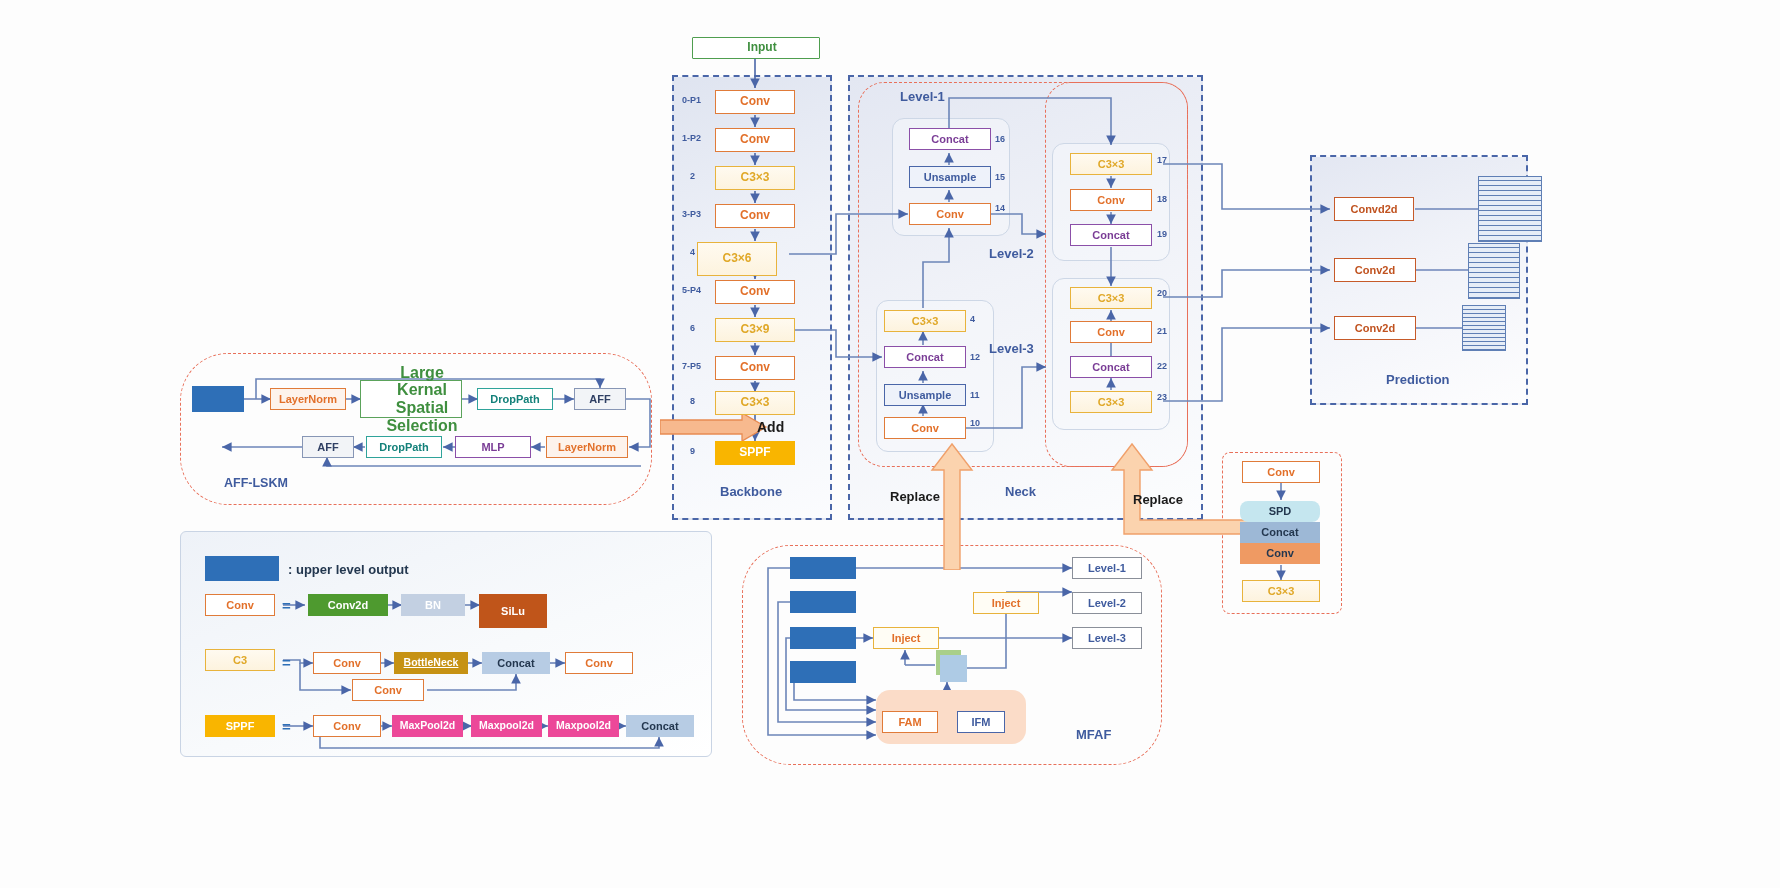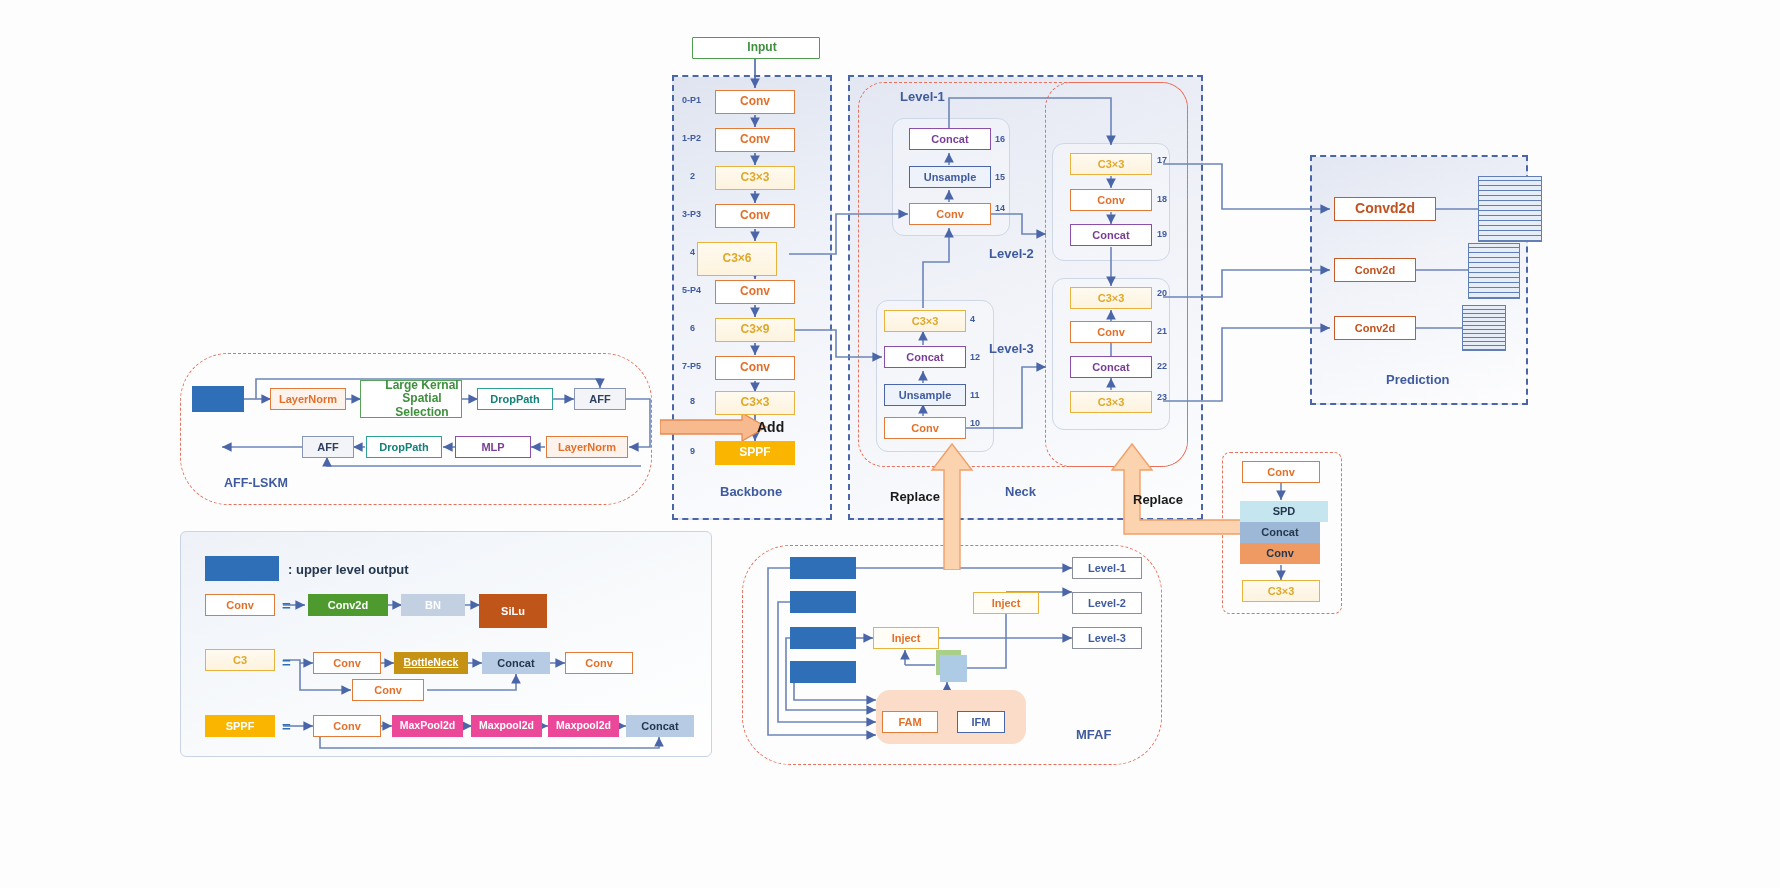--- a/index.html
+++ b/index.html
@@ -278,39 +278,39 @@
   <div class="idx" style="left:1157px;top:326px;font-size:9px;">21</div>
   <div class="box v-concat" style="left:1070px;top:356px;width:82px;height:22px;font-size:11px;">Concat</div>
   <div class="idx" style="left:1157px;top:361px;font-size:9px;">22</div>
   <div class="box v-c3" style="left:1070px;top:391px;width:82px;height:22px;font-size:11px;">C3×3</div>
   <div class="idx" style="left:1157px;top:392px;font-size:9px;">23</div>
 
   <div class="sec-title" style="left:1005px;top:484px;font-size:13px;">Neck</div>
   <div class="black-lbl" style="left:890px;top:489px;font-size:13px;">Replace</div>
   <div class="black-lbl" style="left:1133px;top:492px;font-size:13px;">Replace</div>
 
-  <div class="box v-pred" style="left:1334px;top:197px;width:102px;height:24px;font-size:14px;">Convd2d</div>
+  <div class="box v-pred" style="left:1334px;top:197px;width:80px;height:24px;font-size:11px;">Convd2d</div>
   <div class="box v-pred" style="left:1334px;top:258px;width:82px;height:24px;font-size:11px;">Conv2d</div>
   <div class="box v-pred" style="left:1334px;top:316px;width:82px;height:24px;font-size:11px;">Conv2d</div>
 
   <div style="position:absolute;left:1478px;top:176px;width:62px;height:64px;background:
        repeating-linear-gradient(0deg,#5f7fb5 0 1px,#e6edf7 1px 5px),
        repeating-linear-gradient(90deg,#5f7fb5 0 1px,transparent 1px 5px);border:1px solid #5f7fb5;"></div>
   <div style="position:absolute;left:1468px;top:243px;width:50px;height:54px;background:
        repeating-linear-gradient(0deg,#5f7fb5 0 1px,#e6edf7 1px 5px),
        repeating-linear-gradient(90deg,#5f7fb5 0 1px,transparent 1px 5px);border:1px solid #5f7fb5;"></div>
   <div style="position:absolute;left:1462px;top:305px;width:42px;height:44px;background:
        repeating-linear-gradient(0deg,#5f7fb5 0 1px,#e6edf7 1px 4px),
        repeating-linear-gradient(90deg,#5f7fb5 0 1px,transparent 1px 4px);border:1px solid #5f7fb5;"></div>
 
   <div class="sec-title" style="left:1386px;top:372px;font-size:13px;">Prediction</div>
 
   <div class="box v-blue" style="left:192px;top:386px;width:52px;height:26px;"></div>
   <div class="box v-layernorm" style="left:270px;top:388px;width:76px;height:22px;font-size:11px;">LayerNorm</div>
-  <div class="box v-lkss" style="left:360px;top:380px;width:102px;height:38px;font-size:12px;white-space:pre-line;padding-left:22px;">Large Kernal
+  <div class="box v-lkss" style="left:360px;top:380px;width:102px;height:38px;font-size:16px;white-space:pre-line;padding-left:22px;">Large Kernal
 Spatial Selection</div>
   <div class="box v-droppath" style="left:477px;top:388px;width:76px;height:22px;font-size:11px;">DropPath</div>
   <div class="box v-aff" style="left:574px;top:388px;width:52px;height:22px;font-size:11px;">AFF</div>
 
   <div class="box v-aff" style="left:302px;top:436px;width:52px;height:22px;font-size:11px;">AFF</div>
   <div class="box v-droppath" style="left:366px;top:436px;width:76px;height:22px;font-size:11px;">DropPath</div>
   <div class="box v-mlp" style="left:455px;top:436px;width:76px;height:22px;font-size:11px;">MLP</div>
   <div class="box v-layernorm" style="left:546px;top:436px;width:82px;height:22px;font-size:11px;">LayerNorm</div>
 
   <div class="sec-title" style="left:224px;top:476px;font-size:12.5px;">AFF-LSKM</div>
@@ -355,18 +355,18 @@
   <div class="box v-fam" style="left:882px;top:711px;width:56px;height:22px;font-size:11px;">FAM</div>
   <div class="box v-ifm" style="left:957px;top:711px;width:48px;height:22px;font-size:11px;">IFM</div>
 
   <div class="box v-level" style="left:1072px;top:557px;width:70px;height:22px;font-size:11px;">Level-1</div>
   <div class="box v-level" style="left:1072px;top:592px;width:70px;height:22px;font-size:11px;">Level-2</div>
   <div class="box v-level" style="left:1072px;top:627px;width:70px;height:22px;font-size:11px;">Level-3</div>
 
   <div class="sec-title" style="left:1076px;top:727px;font-size:13px;">MFAF</div>
 
   <div class="box v-conv" style="left:1242px;top:461px;width:78px;height:22px;font-size:11px;">Conv</div>
-  <div class="box v-spd" style="left:1240px;top:501px;width:88px;height:21px;font-size:11px;">SPD</div>
+  <div class="box v-spd" style="left:1240px;top:501px;width:80px;height:21px;font-size:11px;border-radius:8px;">SPD</div>
   <div class="box v-cct" style="left:1240px;top:522px;width:80px;height:21px;font-size:11px;">Concat</div>
   <div class="box v-convo" style="left:1240px;top:543px;width:80px;height:21px;font-size:11px;">Conv</div>
   <div class="box v-c3" style="left:1242px;top:580px;width:78px;height:22px;font-size:11px;">C3×3</div>
 
 </div>
 
 </body></html>

